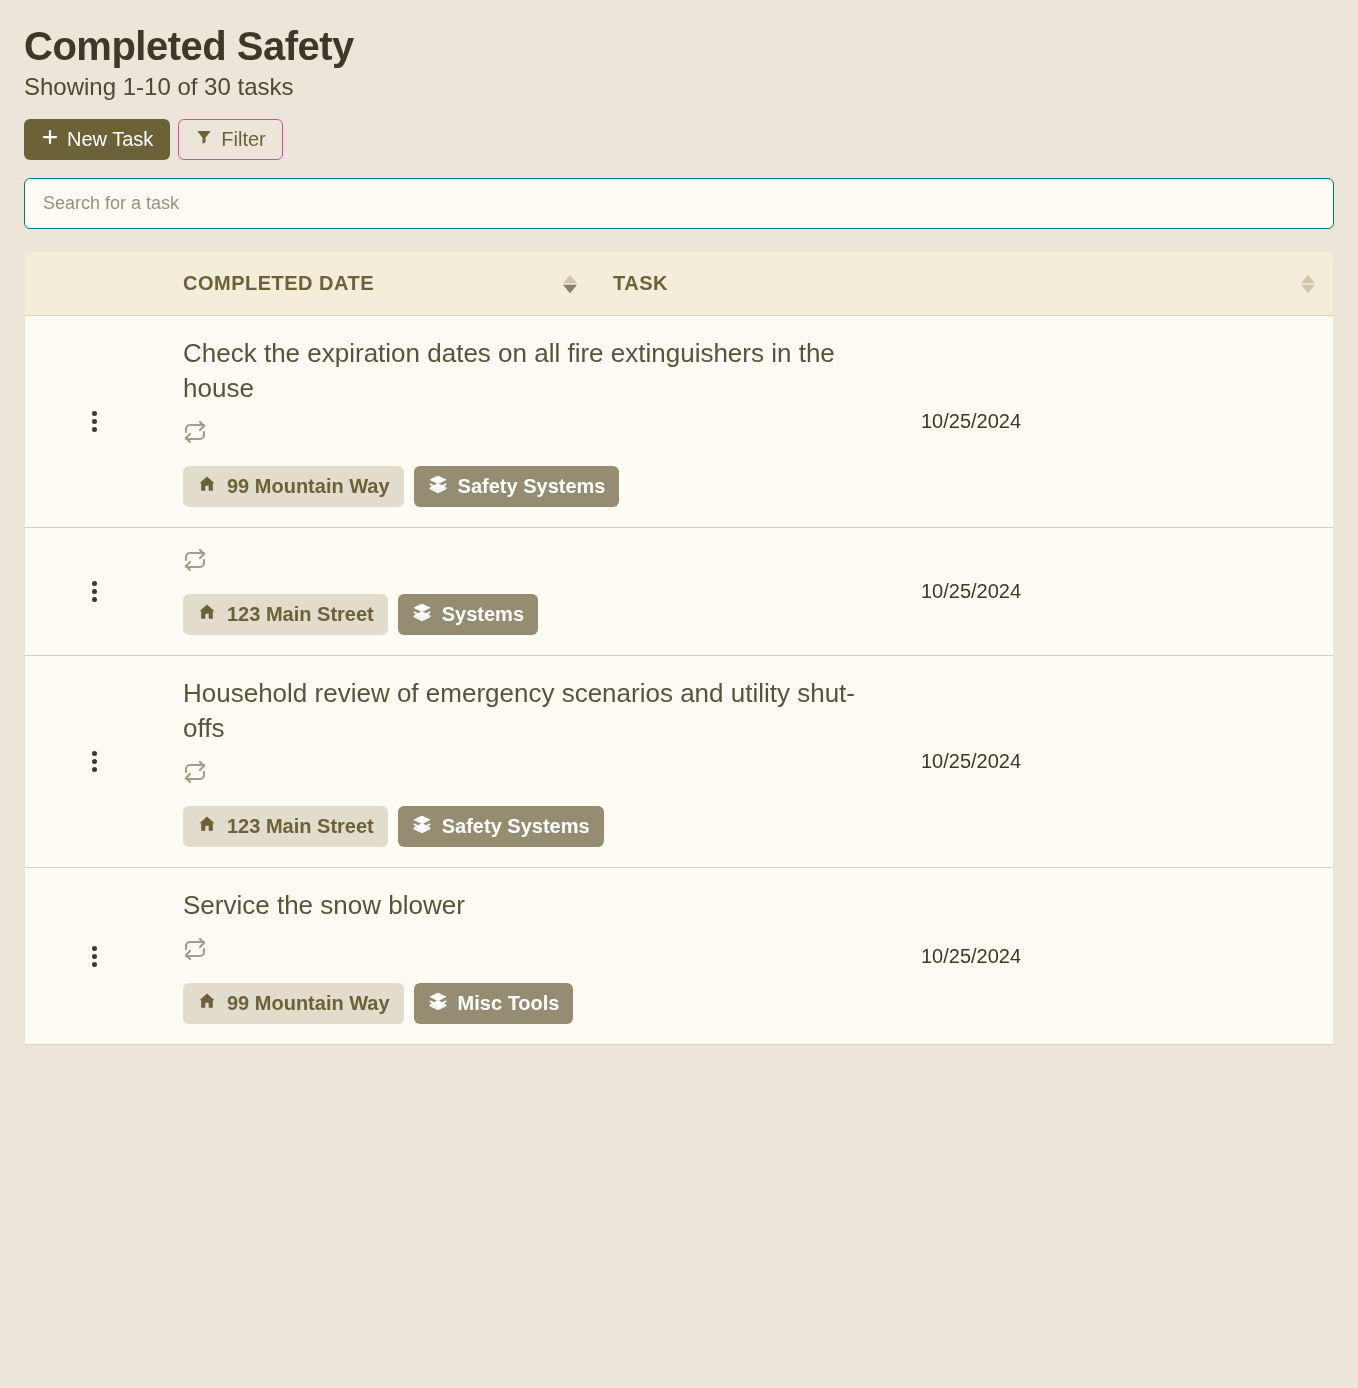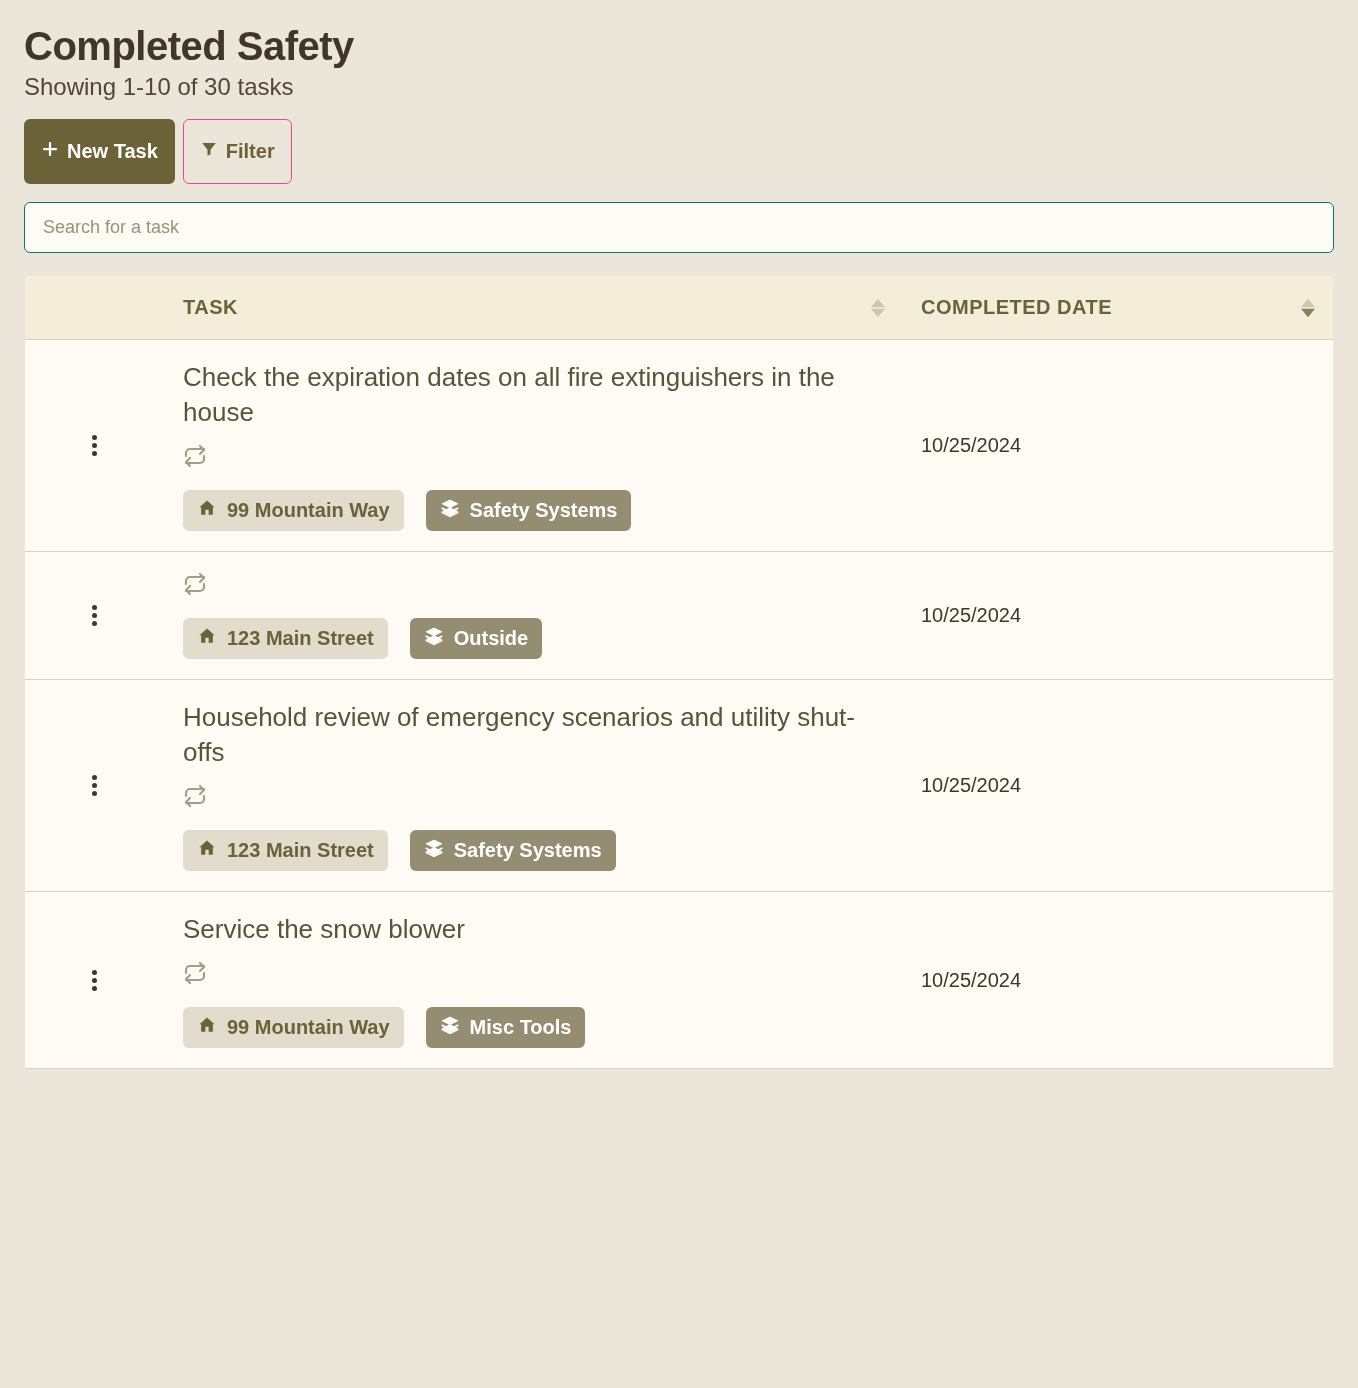--- a/index.html
+++ b/index.html
@@ -15,21 +15,21 @@
     --chip-dark-bg:#948d71;
     --chip-dark-text:#ffffff;
     --border:#d9d1bf;
   }
   *{box-sizing:border-box;font-family:"Segoe UI",Arial,Helvetica,sans-serif;}
   body{margin:0;background:var(--bg);color:var(--text);}
   .page{padding:24px 24px 0 24px;max-width:1358px;}
   h1{margin:0 0 4px 0;font-size:40px;font-weight:800;color:#3f3826;letter-spacing:-0.5px;}
   .subtitle{font-size:24px;color:var(--text);margin-bottom:18px;}
   .toolbar{display:flex;gap:8px;margin-bottom:18px;}
-  .btn{display:inline-flex;align-items:center;gap:8px;border-radius:6px;padding:20px 16px;font-size:20px;font-weight:700;cursor:pointer;border:1px solid transparent;}
+  .btn{display:inline-flex;align-items:center;gap:8px;border-radius:6px;padding:8px 16px;font-size:20px;font-weight:400;cursor:pointer;border:1px solid transparent;}
   .btn-primary{background:var(--olive);color:#fff;}
   .btn-outline{background:transparent;color:var(--olive);border:1px solid #ec4899;}
   .btn svg{width:18px;height:18px;}
   .search{width:100%;background:var(--panel);border:1px solid #0f766e;border-radius:6px;padding:14px 18px;font-size:18px;color:var(--text);}
   .search::placeholder{color:#9a917a;}
   .table{margin-top:22px;background:var(--panel);border-radius:6px 6px 0 0;overflow:hidden;border:1px solid #eee6d0;border-bottom:none;}
   .thead{display:flex;background:var(--header-row);border-bottom:1px solid var(--border);}
   .th{padding:20px 18px;font-size:20px;font-weight:800;color:#6b6238;letter-spacing:0.5px;display:flex;align-items:center;justify-content:space-between;}
   .col-menu{width:140px;flex:0 0 140px;}
   .col-task{flex:1;}
@@ -37,21 +37,21 @@
   .sort-icons{display:flex;flex-direction:column;gap:0;}
   .sort-icons svg{width:14px;height:10px;}
   .row{display:flex;border-bottom:1px solid var(--border);}
   .cell{padding:20px 18px;}
   .cell.menu{display:flex;align-items:center;justify-content:center;}
   .dots{width:6px;display:flex;flex-direction:column;gap:3px;cursor:pointer;}
   .dots span{width:5px;height:5px;background:#3f3826;border-radius:50%;}
   .task-title{font-size:26px;font-weight:500;color:#5b5339;line-height:1.35;margin-bottom:14px;}
   .recur{color:var(--muted);margin-bottom:18px;}
   .recur svg{width:24px;height:24px;}
-  .chips{display:flex;gap:22px;flex-wrap:wrap;}
+  .chips{display:flex;gap:10px;flex-wrap:wrap;}
   .chip{display:inline-flex;align-items:center;gap:10px;border-radius:6px;padding:8px 14px;font-size:20px;font-weight:600;}
   .chip svg{width:20px;height:20px;}
   .chip-light{background:var(--chip-light-bg);color:var(--chip-light-text);}
   .chip-dark{background:var(--chip-dark-bg);color:var(--chip-dark-text);justify-content:space-between;}
   .date{font-size:20px;color:#3f3826;display:flex;align-items:center;height:100%;}
 </style>
 </head>
 <body>
 
 <div class="page">
@@ -76,42 +76,42 @@
       </span>
       <span>Filter</span>
     </button>
   </div>
 
   <input type="text" class="search" placeholder="Search for a task" style="">
 
   <div class="table">
     <div class="thead">
       <div class="th col-menu"></div>
+      <div class="th col-date">
+        <span>COMPLETED DATE</span>
+        <span class="sort-icons">
+          <svg viewBox="0 0 10 6" fill="#cfc6ad">
+              <path d="M5 0L10 6H0z"></path>
+            </svg>
+          <svg viewBox="0 0 10 6" fill="#8a7f5c">
+              <path d="M5 6L0 0h10z"></path>
+            </svg>
+        </span>
+      </div>
       <div class="th col-task">
         <span>TASK</span>
         <span class="sort-icons">
           <svg viewBox="0 0 10 6" fill="#cfc6ad">
               <path d="M5 0L10 6H0z"></path>
             </svg>
           <svg viewBox="0 0 10 6" fill="#cfc6ad">
               <path d="M5 6L0 0h10z"></path>
             </svg>
         </span>
       </div>
-      <div class="th col-date">
-        <span>COMPLETED DATE</span>
-        <span class="sort-icons">
-          <svg viewBox="0 0 10 6" fill="#cfc6ad">
-              <path d="M5 0L10 6H0z"></path>
-            </svg>
-          <svg viewBox="0 0 10 6" fill="#8a7f5c">
-              <path d="M5 6L0 0h10z"></path>
-            </svg>
-        </span>
-      </div>
     </div>
 
     <div id="rows">
         <div class="row">
           <div class="cell col-menu menu">
             <div class="dots">
               <span></span>
               <span></span>
               <span></span>
             </div>
@@ -168,21 +168,21 @@
                   </svg></span>
                 <span>123 Main Street</span>
               </span>
               <span class="chip chip-dark">
                 <span><svg viewBox="0 0 24 24" fill="currentColor">
                     <path d="M12 2l10 5-10 5L2 7l10-5zm0 9l10 5-10 5-10-5 10-5z" opacity="1"></path>
                     <path d="M12 2l10 5-10 5L2 7l10-5z"></path>
                     <path d="M2 12l10 5 10-5" fill="none" stroke="currentColor" stroke-width="2"></path>
                     <path d="M2 17l10 5 10-5" fill="none" stroke="currentColor" stroke-width="2"></path>
                   </svg></span>
-                <span>Outside</span>
+                <span>Systems</span>
               </span>
             </div>
           </div>
           <div class="cell col-date">
             <div class="date">10/25/2024</div>
           </div>
         </div>
         <div class="row">
           <div class="cell col-menu menu">
             <div class="dots">

